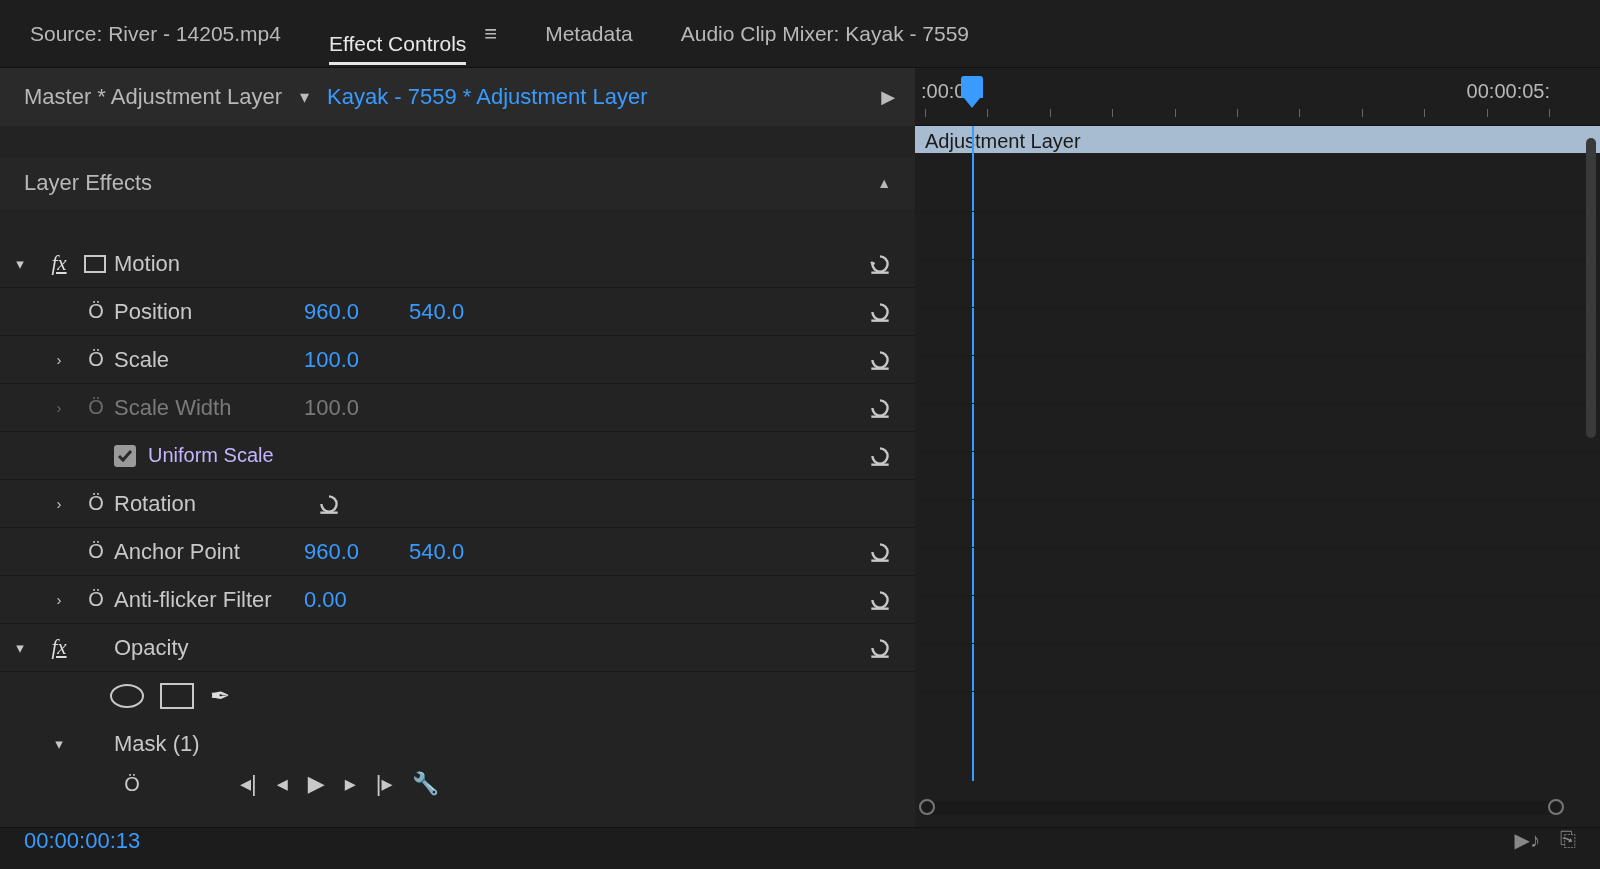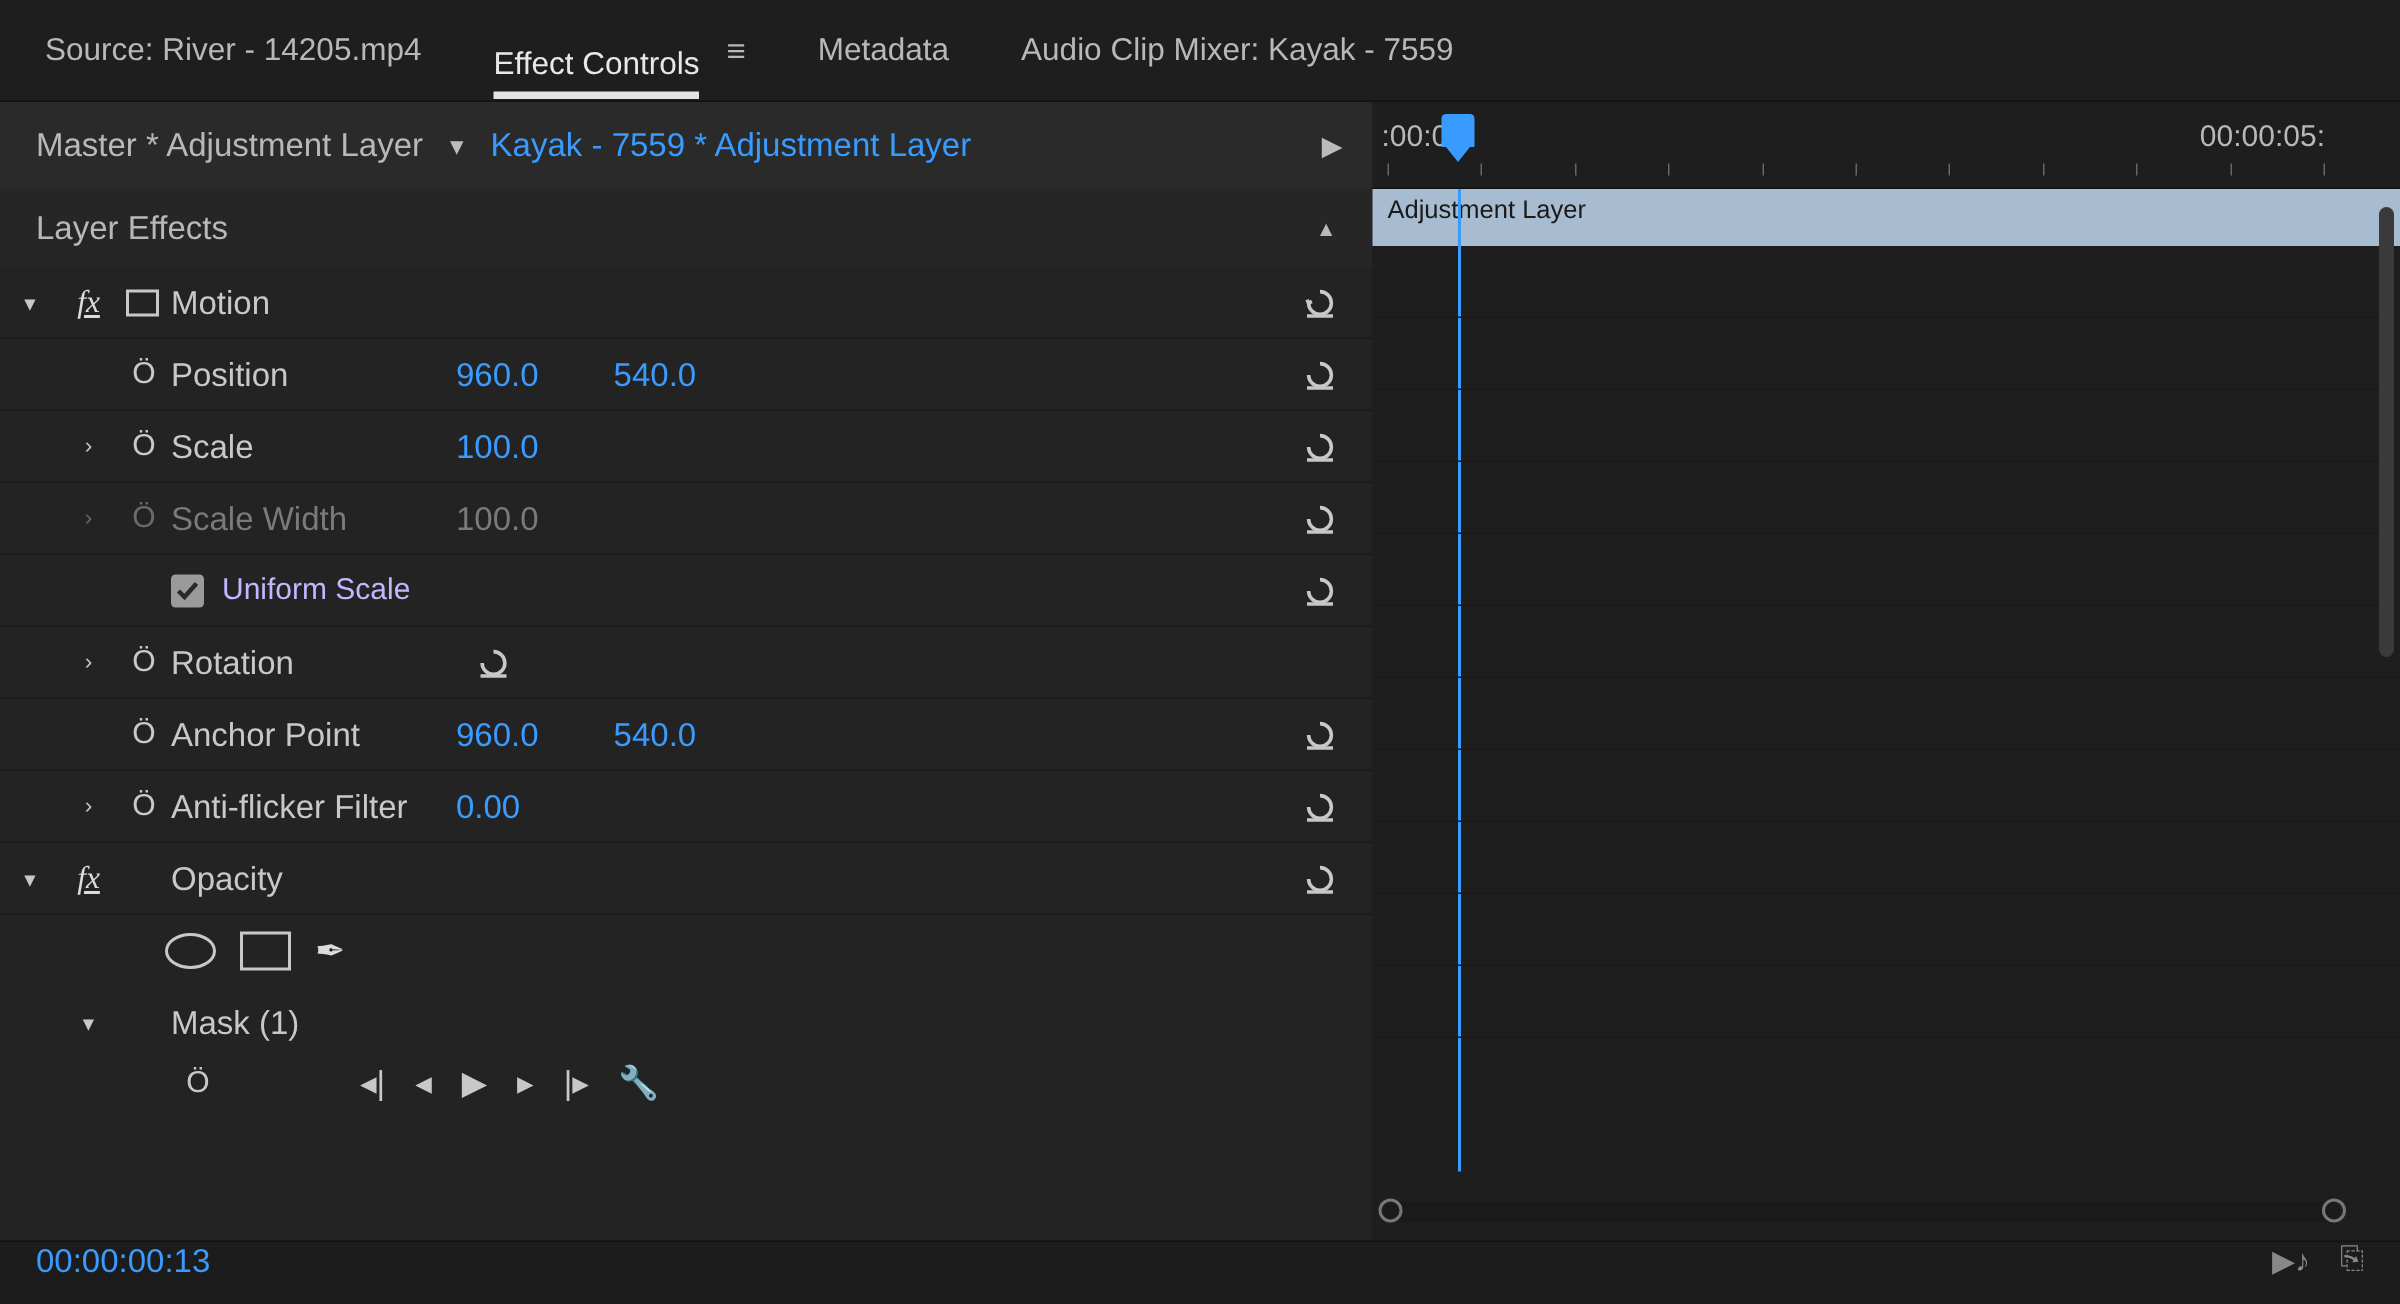--- a/index.html
+++ b/index.html
@@ -1,25 +1,25 @@
 <!DOCTYPE html>
 <html><head>
 <meta charset="utf-8">
 <style>
   * { box-sizing: border-box; margin: 0; padding: 0; font-family: "Segoe UI", Arial, sans-serif; }
   body { background: #1a1a1a; color: #b8b8b8; font-size: 20px; user-select: none; }
   .app { width: 1600px; height: 869px; background: #1e1e1e; position: relative; display:flex; flex-direction:column; }
 
   .tabbar { display:flex; align-items:center; height:68px; padding:0 30px; gap:48px; border-bottom:1px solid #111; }
   .tab { color:#b8b8b8; font-size:21px; cursor:pointer; padding:6px 0; }
-  .tab.active { color:#e8e8e8; border-bottom:5px solid #e5e5e5;margin-top:24px; }
+  .tab.active { color:#e8e8e8; border-bottom:3px solid #e5e5e5;margin-top:24px; }
   .hamburger { color:#b8b8b8; font-size:22px; margin-left:-30px; cursor:pointer; }
 
   .main { display:flex; flex:1; overflow:hidden; }
-  .left { width:915px; background:#232323; display:flex; flex-direction:column; }
+  .left { width:915px; background:#232323; display:flex; flex-direction:column;gap:31px; }
   .right { flex:1; background:#1e1e1e; position:relative; }
 
   .breadcrumb { display:flex; align-items:center; height:58px; background:#2a2a2a; font-size:22px; }
   .bc1 { color:#b8b8b8; padding-left:24px; }
   .bc-arrow { color:#bbb; padding:0 18px; font-size:18px; cursor:pointer; }
   .bc2 { color:#3a9bff; flex:1; }
   .play-tri { color:#bbb; padding-right:20px; font-size:18px; cursor:pointer; }
 
   .section-head { display:flex; align-items:center; justify-content:space-between; height:52px; background:#262626; padding:0 24px; font-size:22px; }
   .section-head .up-arrow { font-size:14px; cursor:pointer; }
@@ -55,21 +55,21 @@
 
   
   .ruler { height:58px; position:relative; border-bottom:1px solid #111; }
   .ruler .t0 { position:absolute; left:6px; top:12px; font-size:20px; color:#b8b8b8; }
   .ruler .t5 { position:absolute; right:50px; top:12px; font-size:20px; color:#b8b8b8; }
   .ruler .ticks { position:absolute; bottom:6px; left:10px; right:50px; height:10px; display:flex; justify-content:space-between; }
   .ruler .ticks span { width:1px; height:8px; background:#666; }
   .playhead { position:absolute; top:8px; left:46px; width:22px; height:22px; background:#3a9bff; border-radius:3px 3px 0 0; cursor:ew-resize; }
   .playhead:after { content:""; position:absolute; bottom:-10px; left:3px; border-left:8px solid transparent; border-right:8px solid transparent; border-top:10px solid #3a9bff; }
   .playline { position:absolute; top:58px; bottom:46px; left:57px; width:2px; background:#3a9bff; }
-  .clip { height:38px; background:#a7bcd0; color:#1a1a1a; font-size:17px; padding:4px 10px; }
+  .clip { height:27px; background:#a7bcd0; color:#1a1a1a; font-size:20px; padding:4px 10px; }
   .right-rows { position:absolute; top:96px; left:0; right:0; bottom:46px; }
   .right-row { height:48px; border-bottom:1px solid #1a1a1a; }
   .right-scroll { position:absolute; bottom:12px; left:8px; right:40px; height:14px; background:#1a1a1a; border-radius:7px; }
   .scroll-knob { position:absolute; width:16px; height:16px; border:2px solid #777; border-radius:50%; top:-2px; cursor:pointer; }
   .right .rscroll { position:absolute; right:4px; top:70px; width:10px; height:300px; background:#3a3a3a; border-radius:5px; }
 
   svg.reset-icon { width:26px; height:26px; }
   svg.reset-icon path { stroke:#c8c8c8; stroke-width:2.2; fill:none; }
   svg.reset-icon line { stroke:#c8c8c8; stroke-width:2.2; }
 

